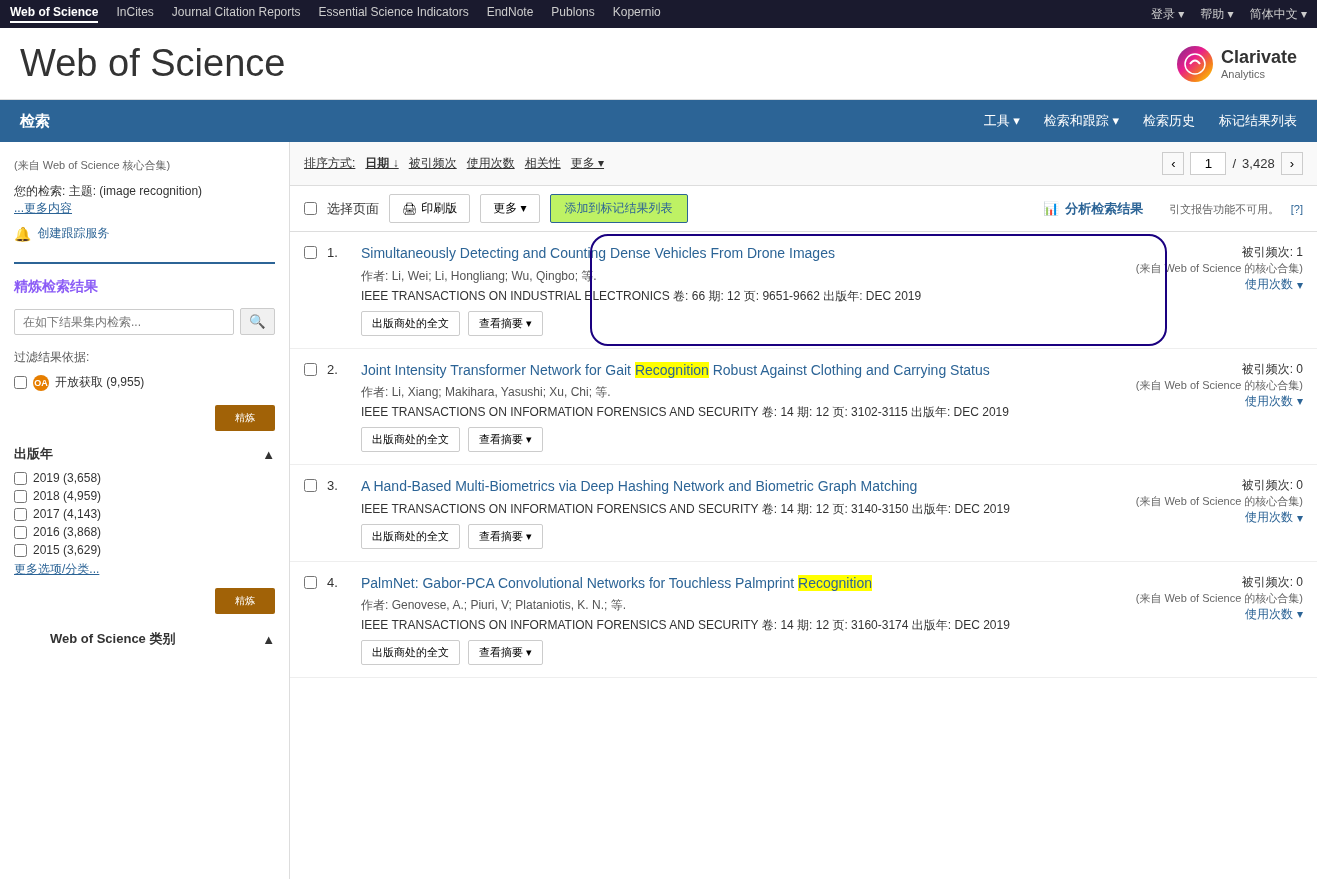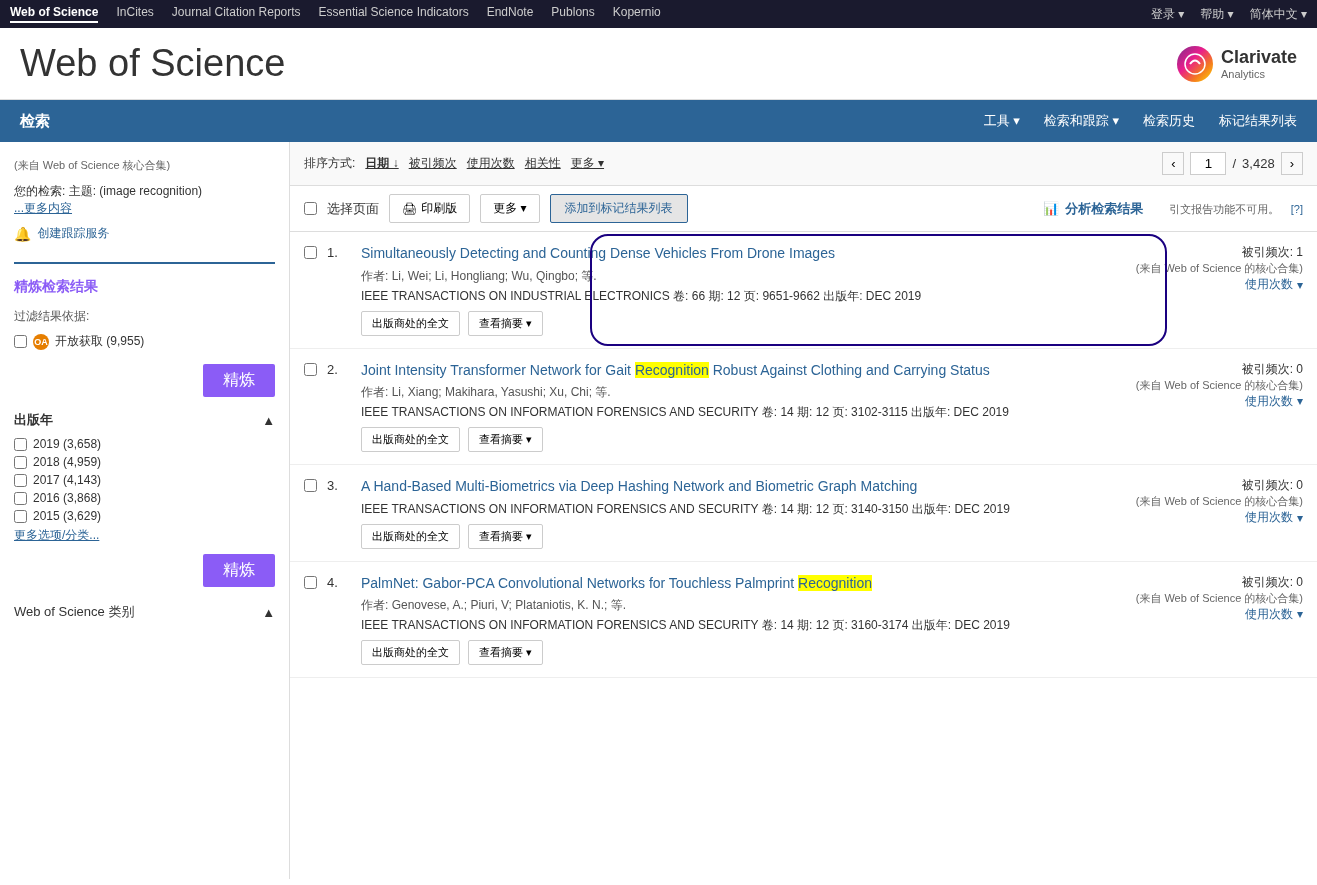--- a/index.html
+++ b/index.html
@@ -94,57 +94,57 @@
       display: inline-flex; align-items: center; justify-content: center;
       color: white; font-size: 9px; font-weight: bold;
     }
     .filter-year-title {
       display: flex; justify-content: space-between; align-items: center;
       font-weight: bold; font-size: 13px; margin-bottom: 8px; cursor: pointer;
     }
     .year-item { display: flex; align-items: center; gap: 6px; margin-bottom: 4px; font-size: 12px; }
     .more-options { color: #2c6496; font-size: 12px; cursor: pointer; text-decoration: underline; margin-bottom: 10px; display: block; }
     .refine-btn {
-      background: #8b5cf6; color: white; border: none; padding: 6px 20px;
-      cursor: pointer; font-size: 16px; border-radius: 2px; display: block;
+      background: #a16207; color: white; border: none; padding: 6px 20px;
+      cursor: pointer; font-size: 10px; border-radius: 2px; display: block;
     }
     .web-science-category {
       display: flex; justify-content: space-between; align-items: center;
-      font-weight: normal; font-size: 13px; margin-top: 14px; cursor: pointer;
+      font-weight: bold; font-size: 13px; margin-top: 14px; cursor: pointer; margin-left: 36px;
     }
 
     
     .results-area { flex: 1; padding: 0; overflow: hidden; }
 
     
     .results-toolbar {
       display: flex; align-items: center; justify-content: space-between;
       padding: 10px 14px; border-bottom: 1px solid #ddd; background: #f9f9f9;
     }
     .sort-options { display: flex; align-items: center; gap: 10px; font-size: 12px; }
-    .sort-options span { color: #333; }
+    .sort-options span { color: #333; text-decoration: underline; }
     .sort-link { color: #2c6496; cursor: pointer; text-decoration: underline; font-size: 12px; }
     .sort-link.active { font-weight: bold; text-decoration: underline; }
     .pagination { display: flex; align-items: center; gap: 6px; font-size: 13px; }
     .pagination button {
       background: none; border: 1px solid #ccc; padding: 3px 8px; cursor: pointer; font-size: 13px;
     }
 
     
     .list-toolbar {
       display: flex; align-items: center; gap: 10px;
       padding: 8px 14px; border-bottom: 1px solid #ddd;
     }
     .list-toolbar input[type="checkbox"] { cursor: pointer; }
     .toolbar-btn {
       border: 1px solid #ccc; background: #fff; padding: 5px 12px;
       cursor: pointer; font-size: 12px; border-radius: 2px; display: flex; align-items: center; gap: 4px;
     }
     .add-marked-btn {
-      border: 1px solid #2c6496; background: #e5e5e5; color: #2c6496; padding: 5px 14px;
+      border: 1px solid #2c6496; background: #bef264; color: #2c6496; padding: 5px 14px;
       cursor: pointer; font-size: 12px; border-radius: 2px;
     }
     .analyze-btn {
       margin-left: auto; display: flex; align-items: center; gap: 6px;
       color: #2c6496; font-size: 13px; cursor: pointer; font-weight: bold;
     }
     .cite-note { font-size: 11px; color: #666; margin-left: 8px; }
 
     
     .paper-item {
@@ -237,20 +237,26 @@
     <div class="search-query">
       <span>您的检索: 主题: (image recognition)</span><br>
       <a>...更多内容</a>
     </div>
     <div class="alert-btn">
       <span class="bell-icon">🔔</span>
       <span>创建跟踪服务</span>
     </div>
     <hr class="divider">
     <div class="refine-title">精炼检索结果</div>
+    <div class="search-in-results">
+      <input type="text" placeholder="在如下结果集内检索..." style="">
+      <button>
+        <span>🔍</span>
+      </button>
+    </div>
     <div class="filter-section">
       <div class="filter-label">过滤结果依据:</div>
       <div class="filter-item">
         <input type="checkbox" style="">
         <span class="oa-icon">OA</span>
         <span>开放获取 (9,955)</span>
       </div>
     </div>
     <button class="refine-btn" style="margin-bottom:14px;margin-left:auto;display:block;">精炼</button>
 

